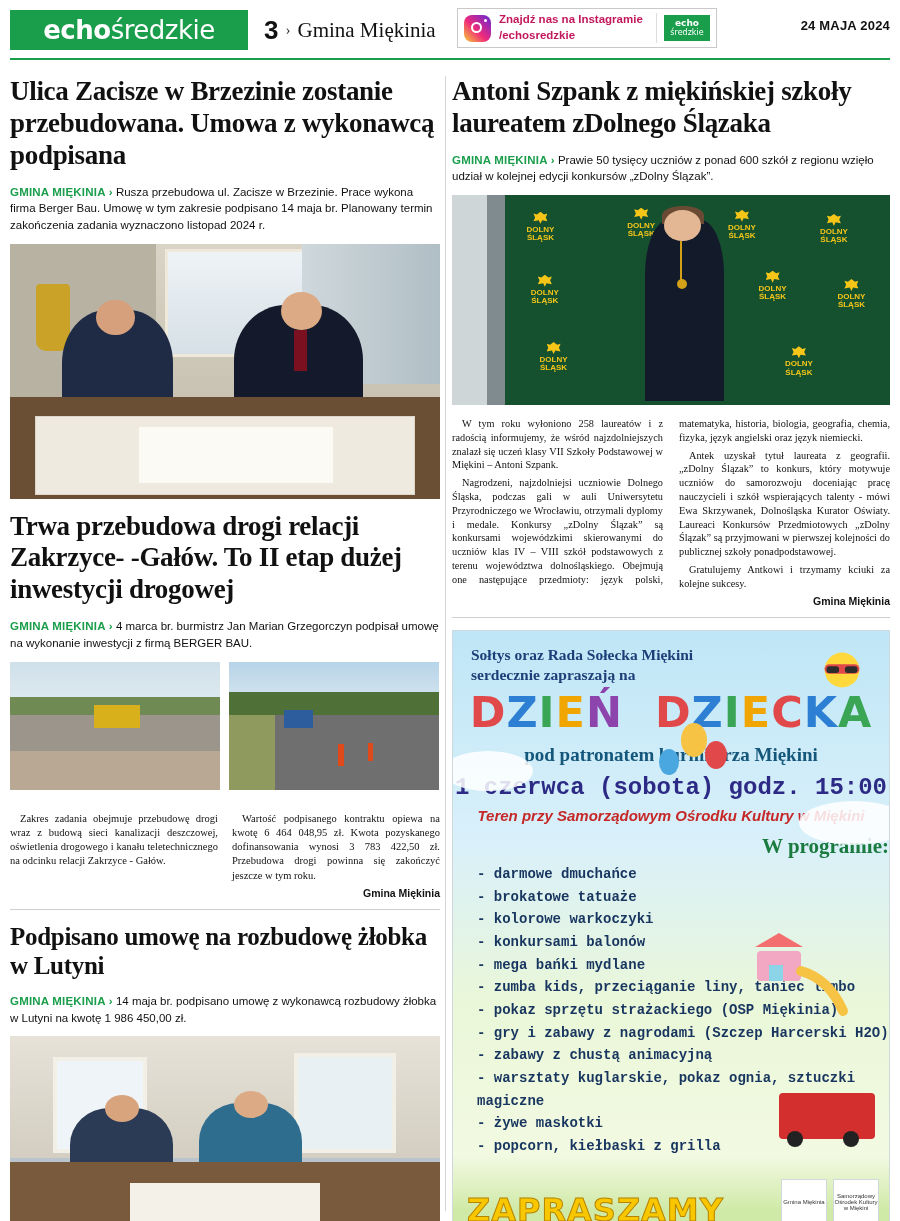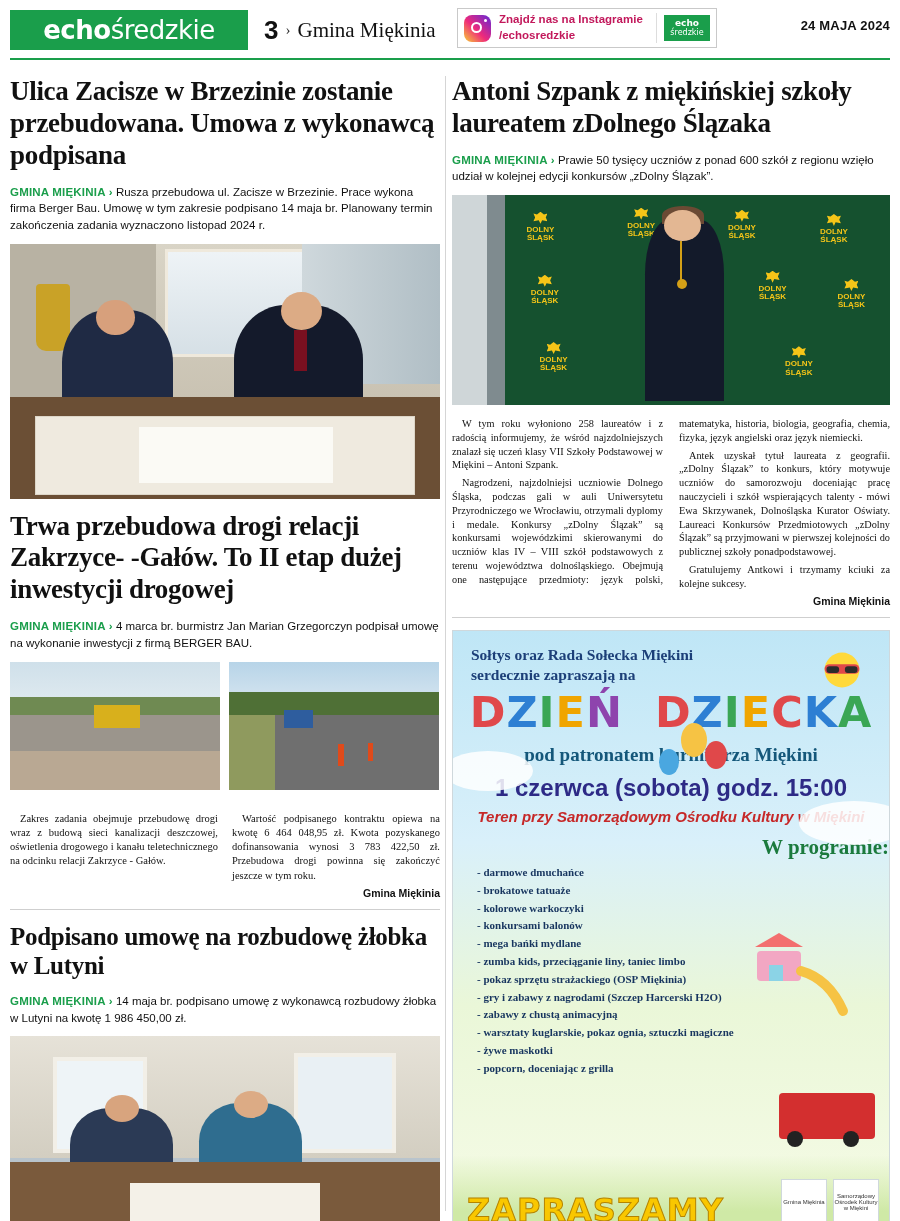--- a/index.html
+++ b/index.html
@@ -340,21 +340,21 @@
   .patronat {
     text-align:center;
     font-family:"Liberation Serif", serif;
     font-weight:bold;
     font-size:19px;
     color:#14577a;
     margin-top: 10px;
   }
   .czerwca {
     text-align:center;
-    font-family:Liberation Sans, sans-serif;
+    font-family:Liberation Mono, monospace;
     font-weight:bold;
     font-size:24px;
     color:#2d2a86;
     margin-top: 8px;
   }
   .teren {
     text-align:center;
     font-family:Liberation Sans, sans-serif;
     font-weight:bold;
     font-style:italic;
@@ -367,23 +367,23 @@
     font-family:Liberation Serif, serif;
     font-weight:bold;
     font-size:21px;
     color:#1b7a3d;
     text-align:right;
   }
   .prog-list {
     margin: 0 0 0 24px;
     padding: 0;
     list-style: none;
-    font-family:Liberation Serif, serif;
-    font-weight:bold;
-    font-size:11px;
+    font-family:Liberation Mono, monospace;
+    font-weight:bold;
+    font-size:14px;
     color:#17355f;
     line-height:1.62;
   }
   .zapraszamy {
     position:absolute;
     left: 14px;
     bottom: 6px;
     font-family:"DejaVu Sans", sans-serif;
     font-weight:bold;
     font-size:32px;
@@ -610,21 +610,21 @@
         <li>- brokatowe tatuaże</li>
         <li>- kolorowe warkoczyki</li>
         <li>- konkursami balonów</li>
         <li>- mega bańki mydlane</li>
         <li>- zumba kids, przeciąganie liny, taniec limbo</li>
         <li>- pokaz sprzętu strażackiego (OSP Miękinia)</li>
         <li>- gry i zabawy z nagrodami (Szczep Harcerski H2O)</li>
         <li>- zabawy z chustą animacyjną</li>
         <li>- warsztaty kuglarskie, pokaz ognia, sztuczki magiczne</li>
         <li>- żywe maskotki</li>
-        <li>- popcorn, doceniając z grilla</li>
+        <li>- popcorn, kiełbaski z grilla</li>
       </ul>
 
       <div class="slide">
         <svg viewBox="0 0 110 90" width="110" height="90">
           <rect x="6" y="20" width="44" height="30" rx="4" fill="#f2a7c3"></rect>
           <polygon points="4,16 28,2 52,16" fill="#f36f6f"></polygon>
           <path d="M50 40 Q78 48 92 80" stroke="#f6c344" stroke-width="10" fill="none" stroke-linecap="round"></path>
           <rect x="18" y="34" width="14" height="16" fill="#8bd3e6"></rect>
         </svg>
       </div>

